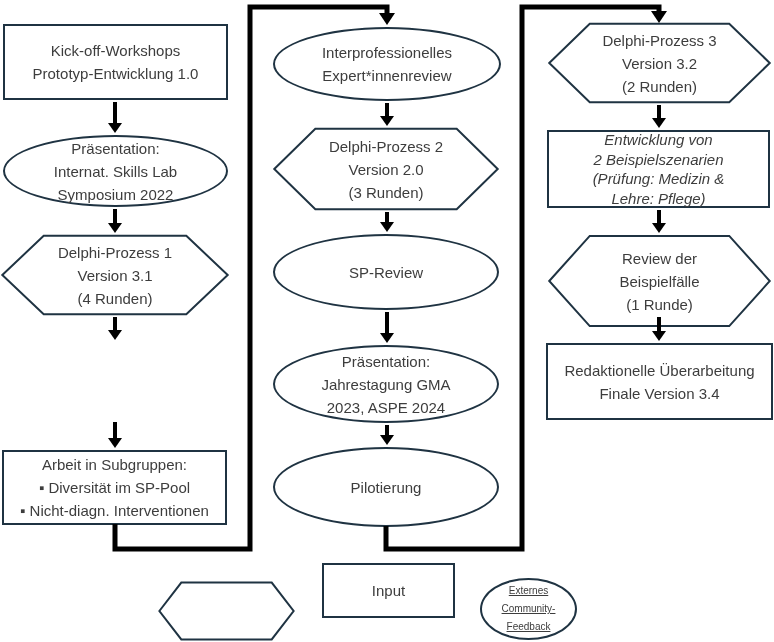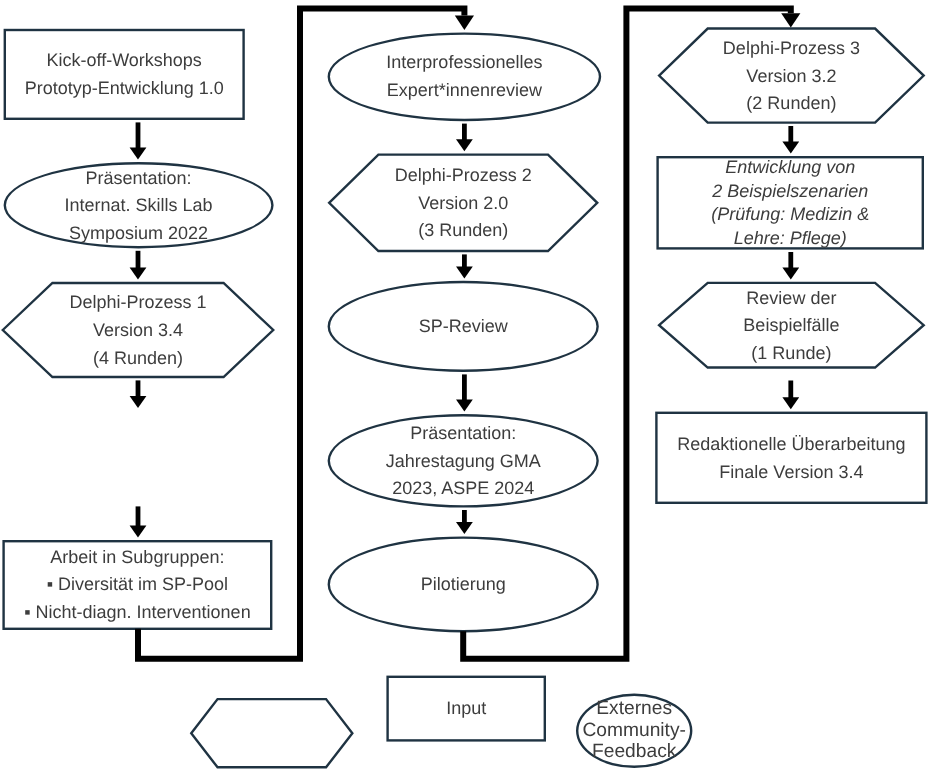--- a/index.html
+++ b/index.html
@@ -29,21 +29,21 @@
     text-align:center;
     color:var(--text);
     font-size:15px;line-height:23px;
   }
   .node.rect{border:2px solid var(--shape-border);}
   .node.ellipse{border:2px solid var(--shape-border);border-radius:50%;}
   .node.hex{background:transparent;border:none;}
   .node.hex svg{position:absolute;inset:0;width:100%;height:100%;overflow:visible;}
   .node.hex polygon{fill:var(--fill);stroke:var(--shape-border);stroke-width:2;vector-effect:non-scaling-stroke;}
   .lh-tight .label{line-height:19.5px;font-style:italic;}
-  .legend-small .label{font-size:16px;line-height:18px;}
+  .legend-small .label{font-size:10px;line-height:18px;text-decoration:underline;}
   .legend-mid .label{line-height:21px;}
   #wires{position:absolute;inset:0;pointer-events:none;z-index:1;}
   #wires .shaft{stroke:var(--connector);stroke-width:4;fill:none;}
   #wires .thick{stroke:var(--connector);stroke-width:5;fill:none;stroke-linejoin:miter;}
   #wires .head{fill:var(--connector);stroke:none;}
 </style>
 </head>
 <body>
 
 <div id="canvas">
@@ -101,37 +101,37 @@
       <path class="thick" d="M115,524 L115,549 L250,549 L250,7 L387,7 L387,13"></path>
       <polygon class="head" points="379,13 395,13 387,25"></polygon>
     </g>
 
     <g>
       <path class="thick" d="M386,526 L386,549 L522,549 L522,7 L659,7 L659,11"></path>
       <polygon class="head" points="651,11 667,11 659,23"></polygon>
     </g>
   </svg>
 
-  <div class="node rect" style="left:3px;top:24px;width:201px;height:76px">
+  <div class="node rect" style="left:3px;top:24px;width:225px;height:76px">
     <div class="label">Kick-off-Workshops
 Prototyp-Entwicklung 1.0</div>
   </div>
 
   <div class="node ellipse" style="left:3px;top:135px;width:225px;height:72px">
     <div class="label">Präsentation:
 Internat. Skills Lab
 Symposium 2022</div>
   </div>
 
   <div class="node hex" style="left:0px;top:235px;width:230px;height:80px">
     <svg viewBox="0 0 100 100" preserveAspectRatio="none">
         <polygon points="1,50 19,1 81,1 99,50 81,99 19,99"></polygon>
       </svg>
     <div class="label">Delphi-Prozess 1
-Version 3.4
+Version 3.1
 (4 Runden)</div>
   </div>
 
 
   <div class="node rect" style="left:2px;top:450px;width:225px;height:75px">
     <div class="label">Arbeit in Subgruppen:
 ▪ Diversität im SP-Pool
 ▪ Nicht-diagn. Interventionen</div>
   </div>
 
@@ -172,21 +172,21 @@
 (2 Runden)</div>
   </div>
 
   <div class="node rect lh-tight" style="left:547px;top:130px;width:223px;height:78px">
     <div class="label">Entwicklung von
 2 Beispielszenarien
 (Prüfung: Medizin &amp;
 Lehre: Pflege)</div>
   </div>
 
-  <div class="node hex" style="left:547px;top:235px;width:225px;height:72px">
+  <div class="node hex" style="left:547px;top:235px;width:225px;height:92px">
     <svg viewBox="0 0 100 100" preserveAspectRatio="none">
         <polygon points="1,50 19,1 81,1 99,50 81,99 19,99"></polygon>
       </svg>
     <div class="label">Review der
 Beispielfälle
 (1 Runde)</div>
   </div>
 
   <div class="node rect" style="left:546px;top:343px;width:227px;height:77px">
     <div class="label">Redaktionelle Überarbeitung

